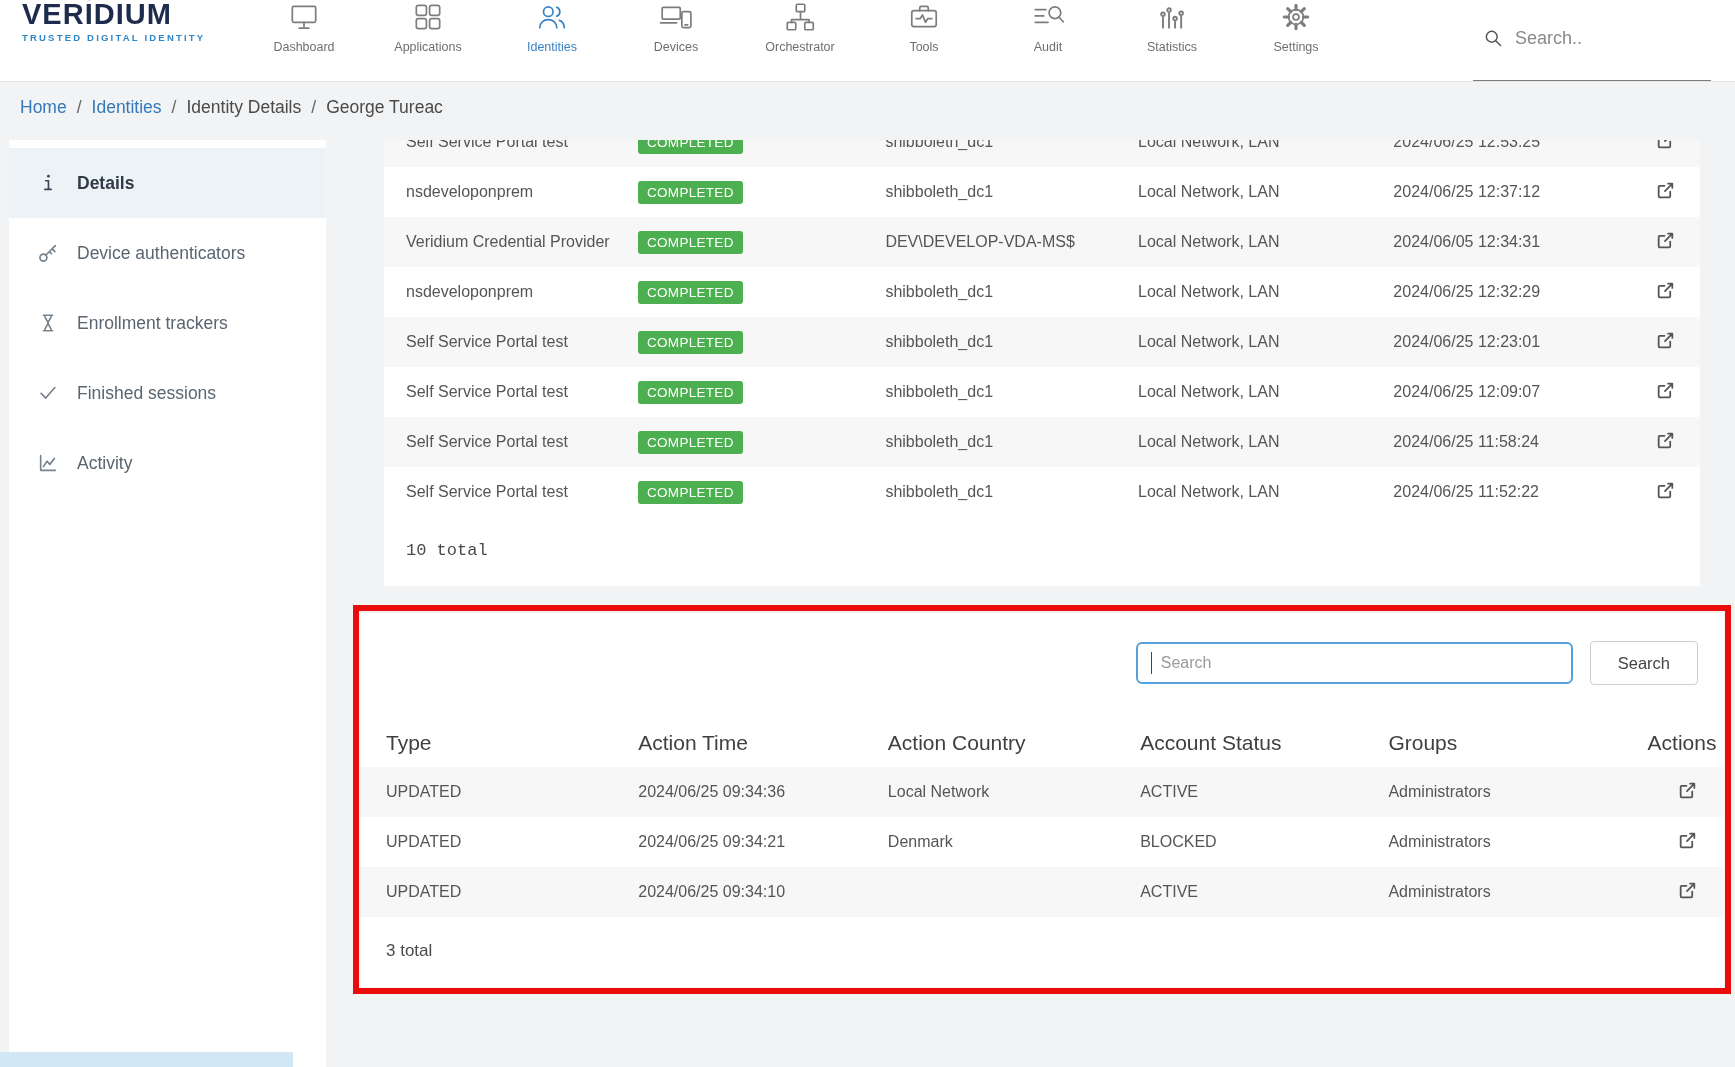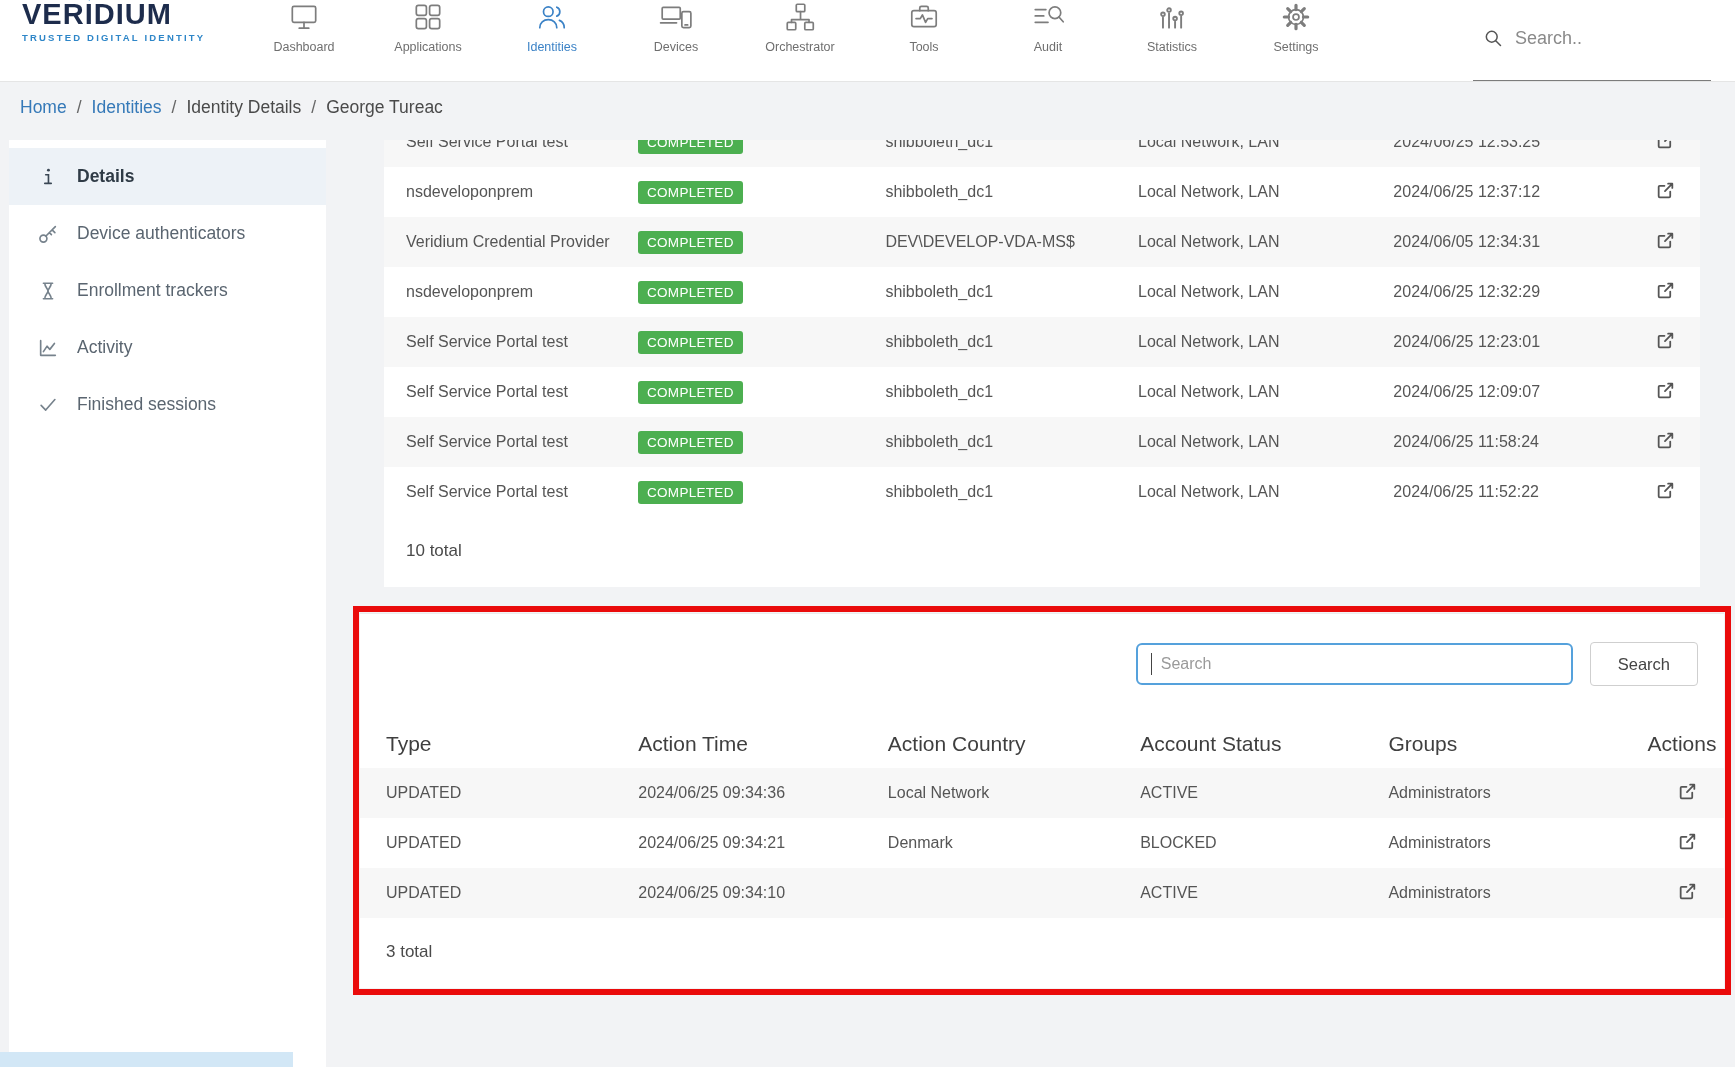--- a/index.html
+++ b/index.html
@@ -48,21 +48,21 @@
     padding-left:20px; font-size:17.5px;
   }
   .bc-link{ color:#3579b8; text-decoration:none; cursor:pointer; }
   .bc-sep{ color:#666; }
   .bc-current{ color:#4a4a4a; }
 
   
   .content{ display:flex; align-items:flex-start; height:calc(100% - 132px); padding:8px 35px 0 9px; }
   .sidebar{ width:317px; flex-shrink:0; background:#fff; height:100%; padding-top:8px; }
   .side-item{
-    height:57px; display:flex; align-items:center; gap:17px;
+    height:70px; display:flex; align-items:center; gap:17px;
     padding-left:27px; font-size:17.5px; color:#5a6570; cursor:pointer;
   }
   .side-item.active{ background:#edf2f7; color:#2f3b46; font-weight:bold; }
   .side-ic{ width:24px; height:24px; color:#76828c; display:flex; align-items:center; justify-content:center; flex-shrink:0; }
   .side-item.active .side-ic{ color:#3a4754; }
   .side-ic svg{ width:22px; height:22px; }
 
   .main{ flex:1; margin-left:58px; height:100%; position:relative; }
   .card{ background:#fff; }
 
@@ -73,21 +73,21 @@
   .sess-table td{ height:50px; font-size:16px; color:#555; overflow:hidden; white-space:nowrap; }
   .sess-table tr:nth-child(odd){ background:#f7f7f7; }
   .c-name{ padding-left:22px; color:#4a4a4a; }
   .c-act{ text-align:right; padding-right:24px; }
   .badge{
     display:inline-block; background:#4caf50; color:#fff;
     font-size:13.5px; padding:4px 9px; border-radius:3px; letter-spacing:0.3px;
   }
   .act-btn{ display:inline-flex; width:21px; height:21px; color:#555; cursor:pointer; }
   .act-btn svg{ width:100%; height:100%; }
-  .card-total{ font-size:17px; color:#4a4a4a; padding:24px 0 26px 22px; }
+  .card-total{ font-size:17px; color:#4a4a4a; padding:24px 0 26px 22px;font-family:Liberation Mono, monospace; }
 
   
   .history-wrap{ position:relative; margin:26px -24px 0; }
   .annotation{
     position:absolute; left:-7px; right:-7px; top:-7px; bottom:-7px;
     border:6px solid #ea0b0b; pointer-events:none; z-index:5;
   }
   .history-card{ position:relative; padding-bottom:6px; }
   .h-title{ font-size:21px; font-weight:bold; color:#333; padding:26px 26px 20px; }
   .h-divider{ border-bottom:1px solid #ececec; }
@@ -285,32 +285,32 @@
       <span class="side-ic">
         <svg viewBox="0 0 24 24" fill="none" stroke="currentColor" stroke-width="1.8" stroke-linecap="round">
           <path d="M7 3.5h10M7 20.5h10M8.5 3.5c0 4.5 3.5 6 3.5 8.5s-3.5 4-3.5 8.5M15.5 3.5c0 4.5-3.5 6-3.5 8.5s3.5 4 3.5 8.5"></path>
         </svg>
       </span>
       <span>Enrollment trackers</span>
     </div>
     <div class="side-item">
       <span class="side-ic">
         <svg viewBox="0 0 24 24" fill="none" stroke="currentColor" stroke-width="1.8" stroke-linecap="round" stroke-linejoin="round">
-          <path d="M4 4v16h16M7 16l4-6 3 3.5L19 7"></path>
-        </svg>
-      </span>
-      <span>Activity</span>
+          <path d="M4.5 12.5l5 5L19.5 6"></path>
+        </svg>
+      </span>
+      <span>Finished sessions</span>
     </div>
     <div class="side-item">
       <span class="side-ic">
         <svg viewBox="0 0 24 24" fill="none" stroke="currentColor" stroke-width="1.8" stroke-linecap="round" stroke-linejoin="round">
-          <path d="M4.5 12.5l5 5L19.5 6"></path>
-        </svg>
-      </span>
-      <span>Finished sessions</span>
+          <path d="M4 4v16h16M7 16l4-6 3 3.5L19 7"></path>
+        </svg>
+      </span>
+      <span>Activity</span>
     </div>
   </aside>
 
   <main class="main">
 
     <section class="card sessions-card">
       <table class="sess-table">
         <colgroup>
           <col style="width:19.3%">
             <col style="width:18.8%">

